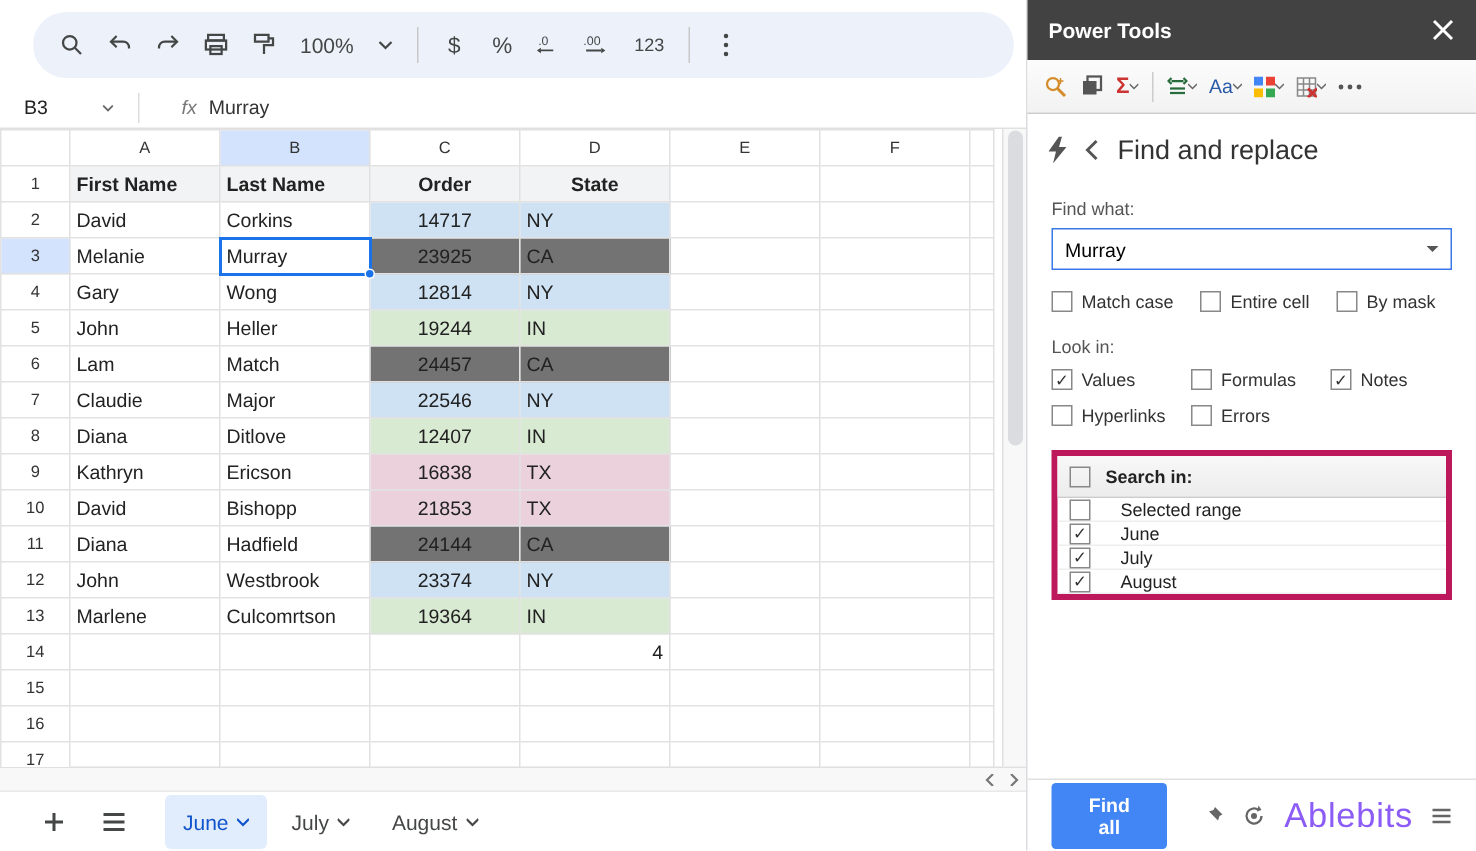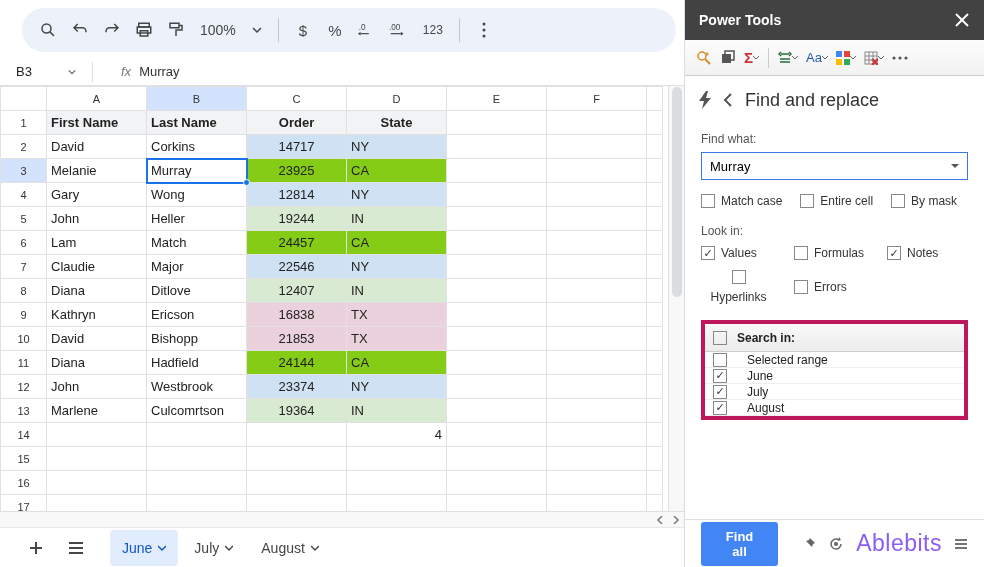--- a/index.html
+++ b/index.html
@@ -191,21 +191,21 @@
     
     .cell.number {
       text-align: center;
     }
     
     .cell.num-right {
       text-align: right;
     }
     
     .c-blue { background: #cfe2f3; }
-    .c-yellow { background: #84cc16; }
+    .c-yellow { background: #737373; }
     .c-green { background: #d9ead3; }
     .c-pink { background: #ead1dc; }
     
     .active-cell {
       outline: 2px solid #1a73e8;
       outline-offset: -1px;
       position: relative;
     }
     
     .active-handle {
@@ -997,21 +997,21 @@
           <label class="checkbox-item" style="width:75px;">
             <span class="chk"></span>
               <span>Formulas</span>
           </label>
           <label class="checkbox-item">
             <span class="chk checked"></span>
               <span>Notes</span>
           </label>
         </div>
         <div class="checkbox-row">
-          <label class="checkbox-item" style="width:75px;flex-direction:column;">
+          <label class="checkbox-item" style="width:75px;">
             <span class="chk"></span>
               <span>Hyperlinks</span>
           </label>
           <label class="checkbox-item">
             <span class="chk"></span>
               <span>Errors</span>
           </label>
         </div>
 
         <div class="search-in-box">

